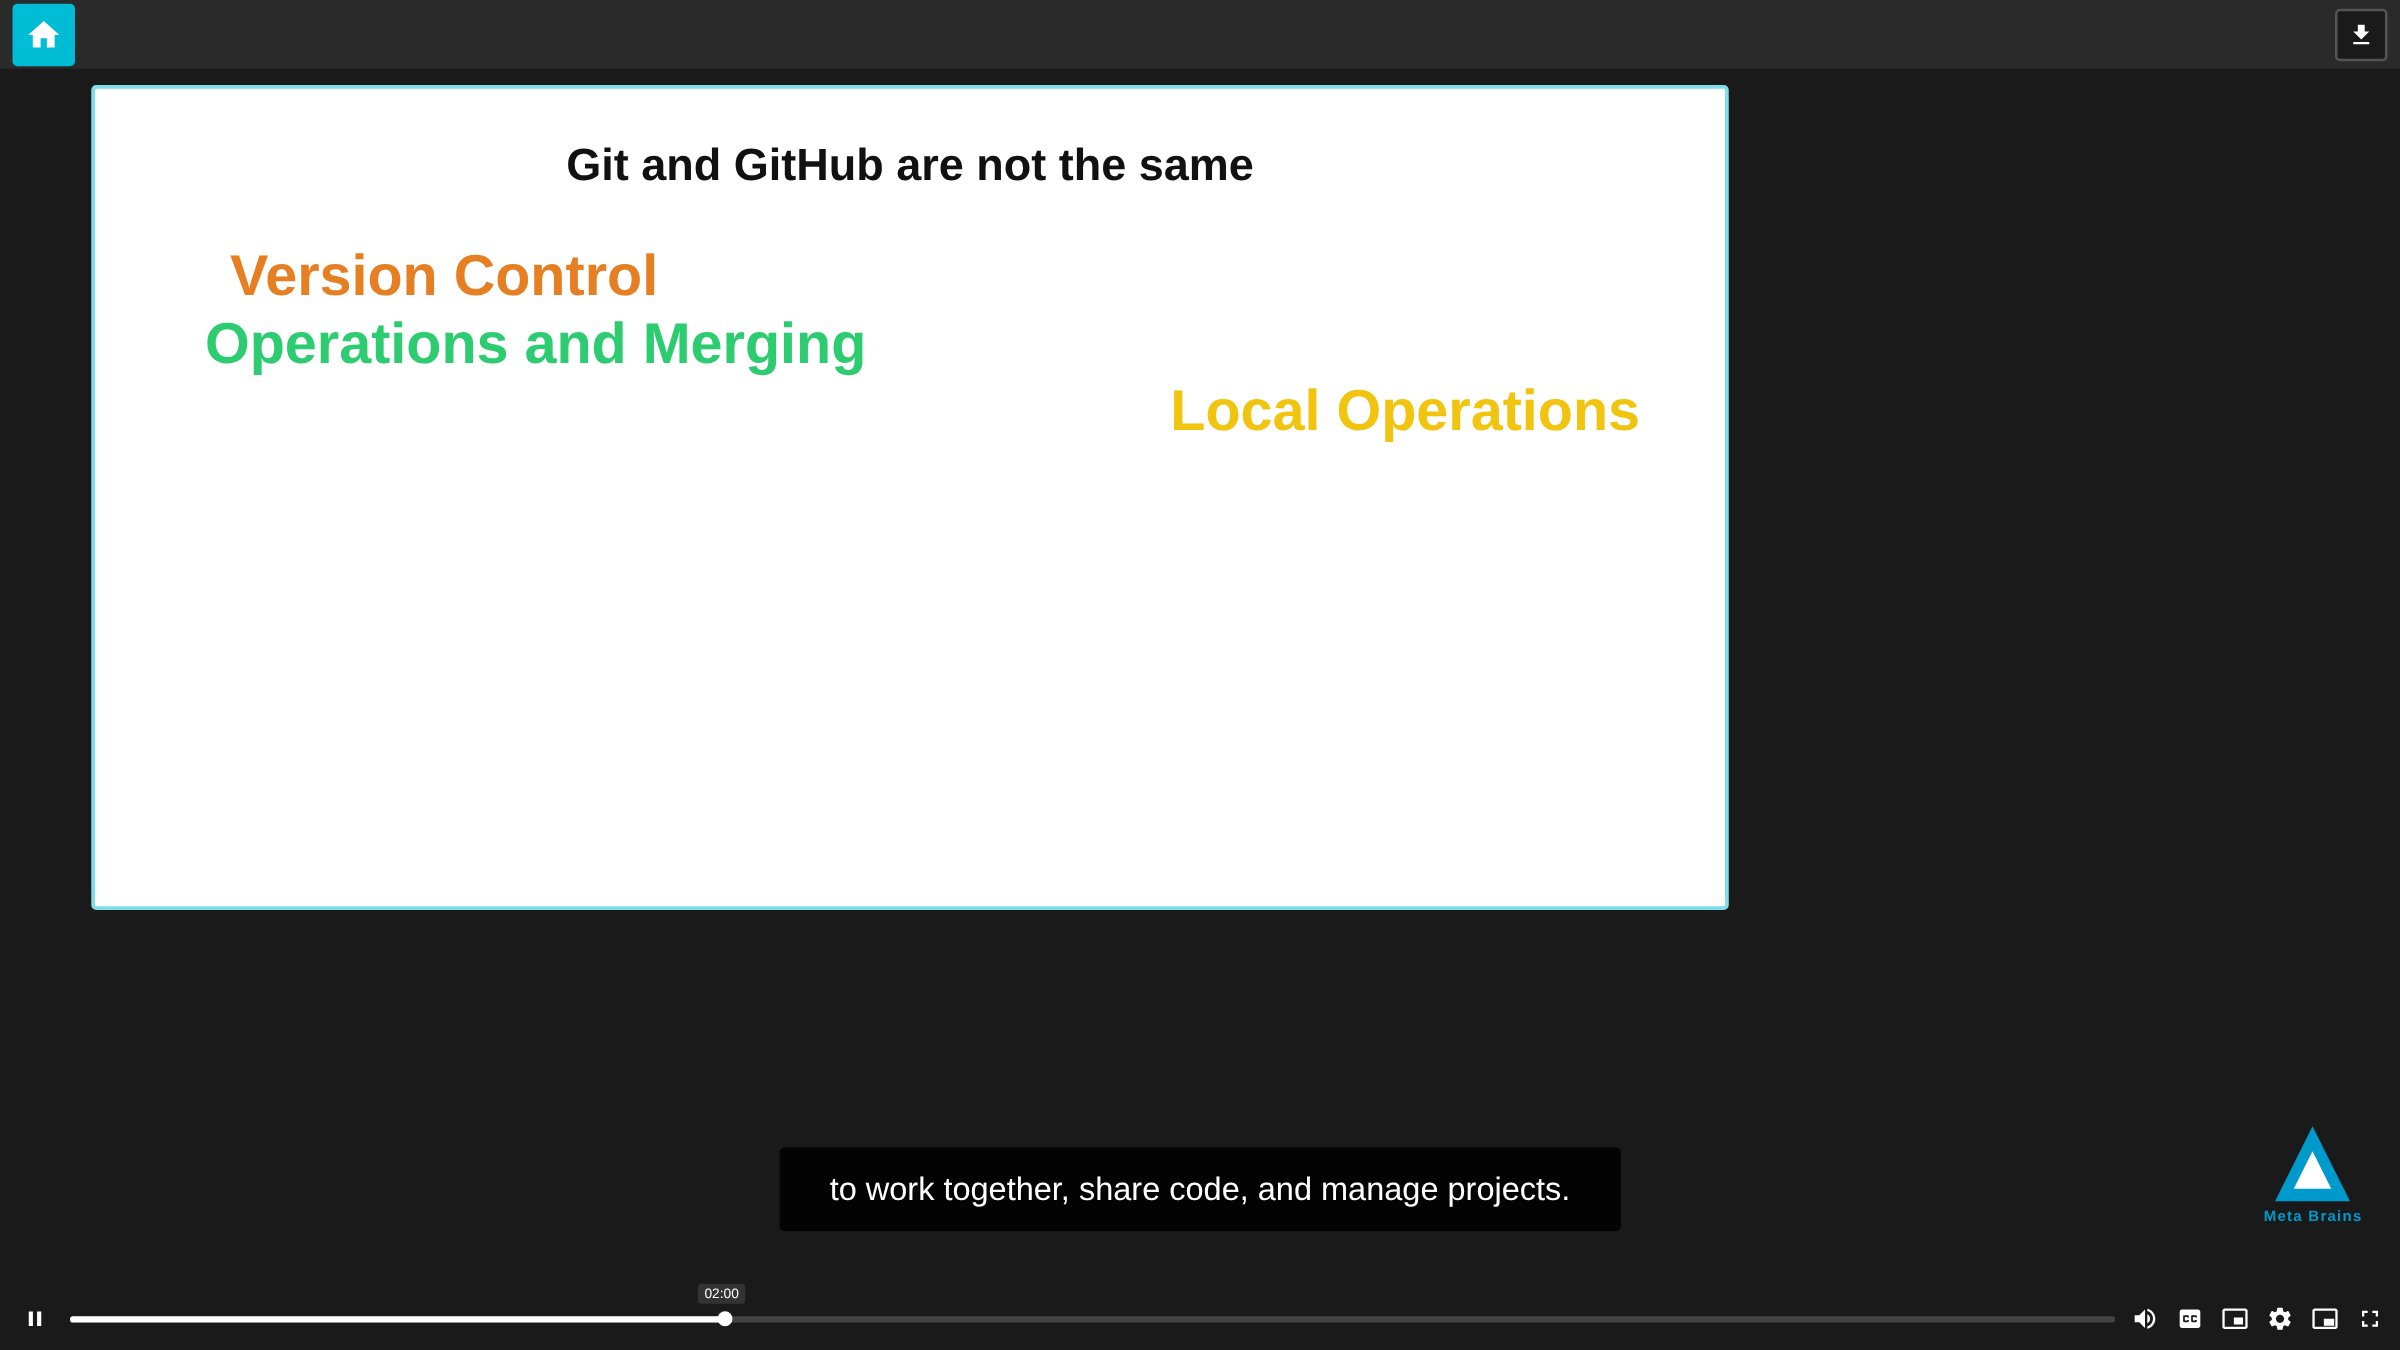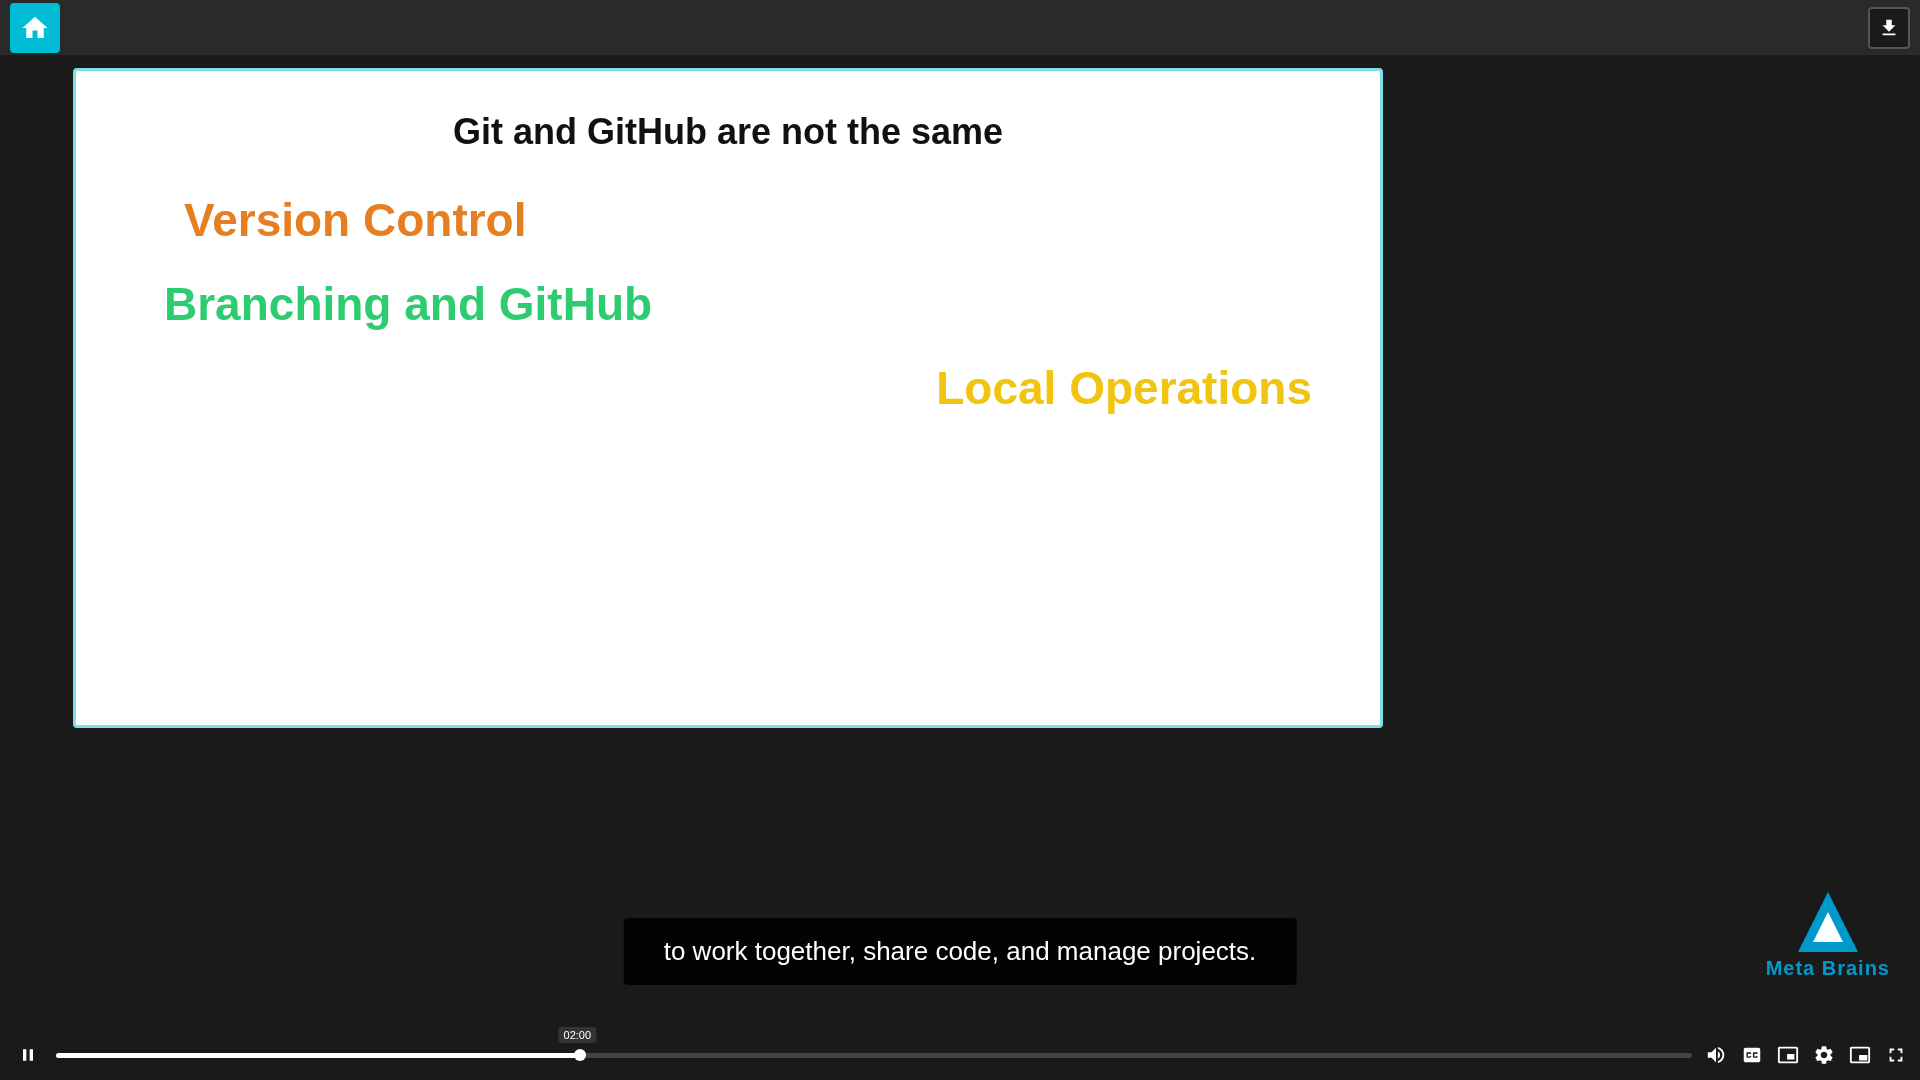--- a/index.html
+++ b/index.html
@@ -76,21 +76,20 @@
       font-size: 36px;
       font-weight: bold;
       color: #111;
       text-align: center;
       margin-bottom: 40px;
     }
 
     #slide-items {
       display: flex;
       flex-direction: column;
-      gap: 30px;
       padding-left: 40px;
     }
 
     .slide-item {
       font-size: 46px;
       font-weight: bold;
     }
 
     .item-version-control {
       color: #e67e22;
@@ -236,40 +235,40 @@
   </div>
 </div>
 
 <div id="slide-container">
   <div id="slide-title">Git and GitHub are not the same</div>
   <div id="slide-items">
     <div class="slide-item item-version-control">
       <span>Version Control</span>
     </div>
     <div class="slide-item item-branching">
-      <span>Branching and GitHub</span>
+      <span>Operations and Merging</span>
     </div>
     <div class="slide-item item-local-ops">
       <span>Local Operations</span>
     </div>
   </div>
 </div>
 
 <div id="caption-bar">
   <span>to work together, share code, and manage projects.</span>
 </div>
 
 <div id="meta-brains-logo">
   <div style="position:relative; width:70px; height:70px;">
     <svg width="70" height="70" viewBox="0 0 70 70">
       <polygon points="35,5 65,65 5,65" fill="#0099cc"></polygon>
       <polygon points="35,25 50,55 20,55" fill="white"></polygon>
     </svg>
   </div>
-  <div style="color:#0099cc; font-size:20px; font-weight:bold; letter-spacing:1px;">
+  <div style="color:#0099cc; font-size:12px; font-weight:bold; letter-spacing:1px;">
     <span>Meta Brains</span>
   </div>
 </div>
 
 <div id="control-bar">
   <button id="pause-btn">
     <svg width="20" height="20" viewBox="0 0 24 24" fill="white">
       <path d="M6 19h4V5H6v14zm8-14v14h4V5h-4z"></path>
     </svg>
   </button>

